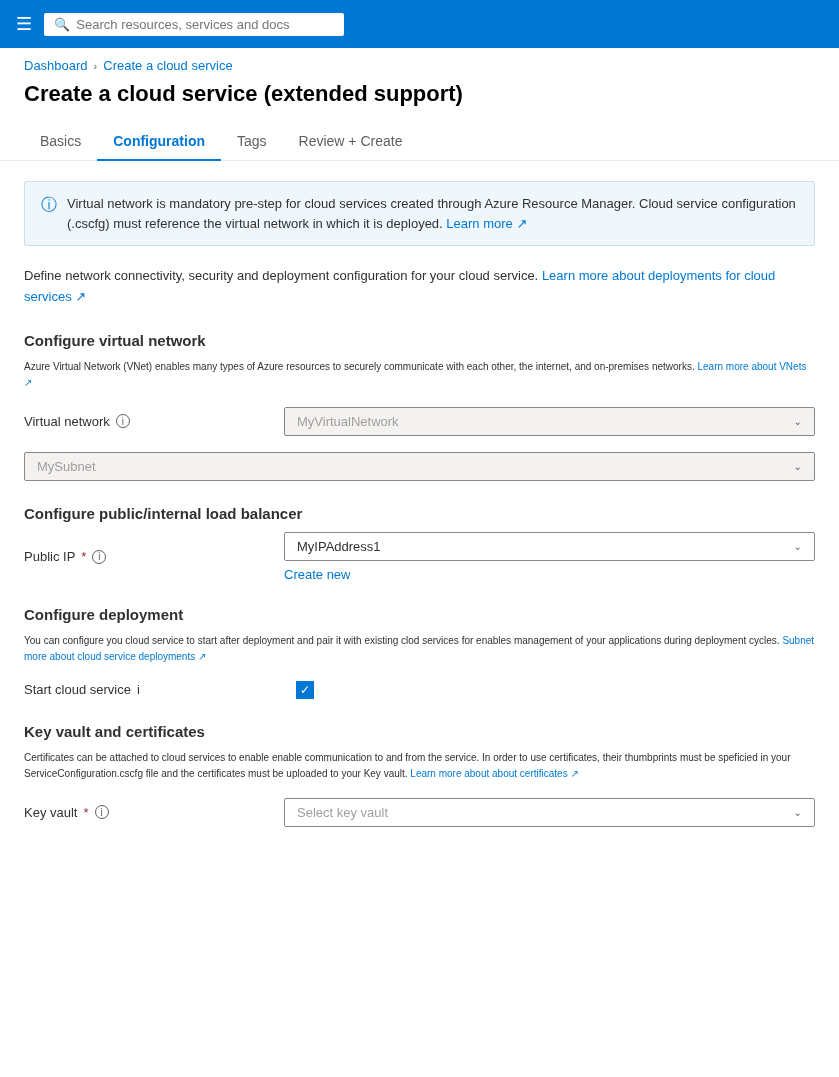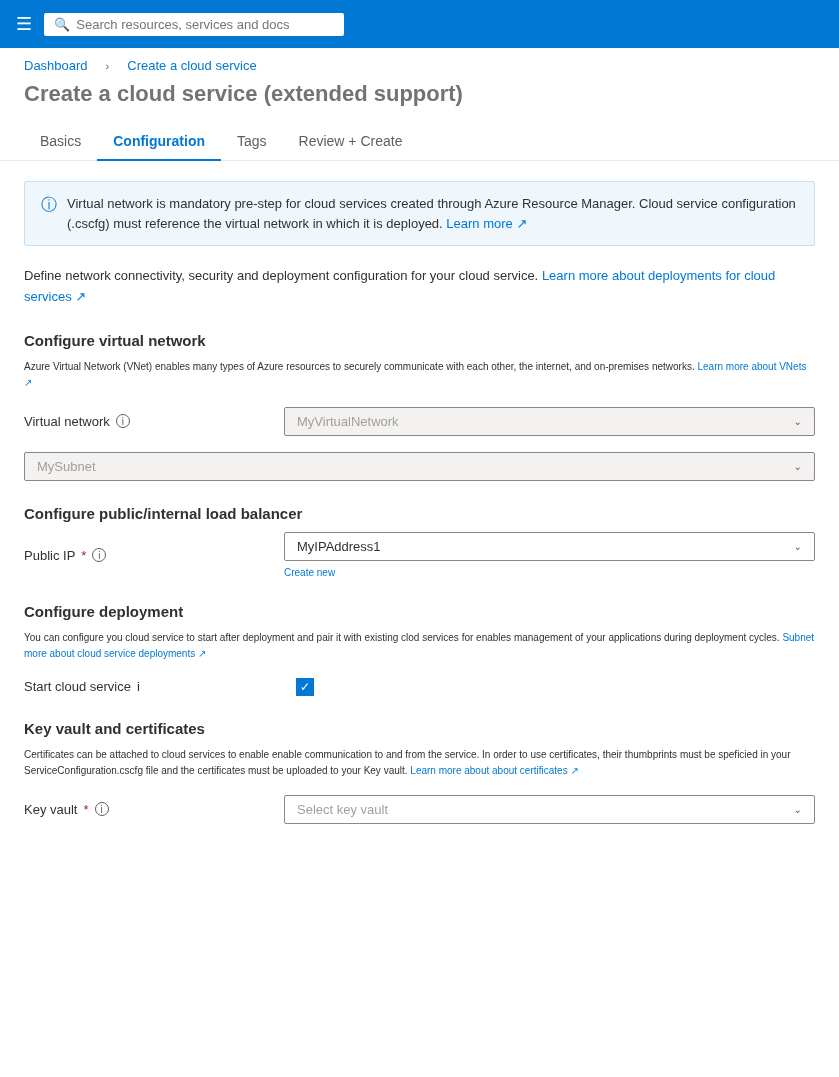--- a/index.html
+++ b/index.html
@@ -35,32 +35,32 @@
       width: 100%;
       color: #605e5c;
     }
 
     
     .breadcrumb {
       padding: 10px 24px 4px;
       font-size: 13px;
       display: flex;
       align-items: center;
-      gap: 18px;
+      gap: 6px;
       color: #0078d4;
     }
     .breadcrumb a { color: #0078d4; text-decoration: none; }
     .breadcrumb .sep { color: #605e5c; font-size: 11px; }
 
     
     .page-title {
       padding: 4px 24px 16px;
       font-size: 22px;
       font-weight: 600;
-      color: #737373;
+      color: #000000;
     }
 
     
     .tabs {
       display: flex;
       align-items: center;
       padding: 0 24px;
       border-bottom: 1px solid #edebe9;
       gap: 0;
     }
@@ -183,21 +183,21 @@
     .dropdown .chevron { font-size: 10px; color: #605e5c; }
 
     
     .section-divider {
       margin: 24px 0;
     }
 
     
     .create-new-link {
       color: #0078d4;
-      font-size: 10px;
+      font-size: 13px;
       text-decoration: none;
       display: inline-block;
       margin-top: 6px;
       cursor: pointer;
     }
 
     
     .checkbox-row {
       display: flex;
       align-items: center;

